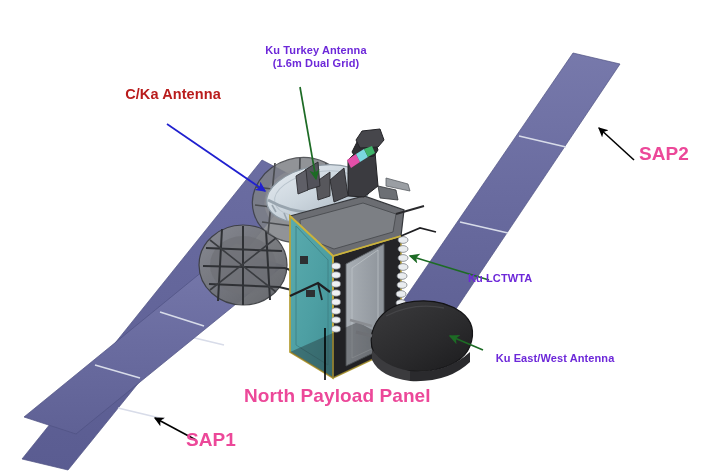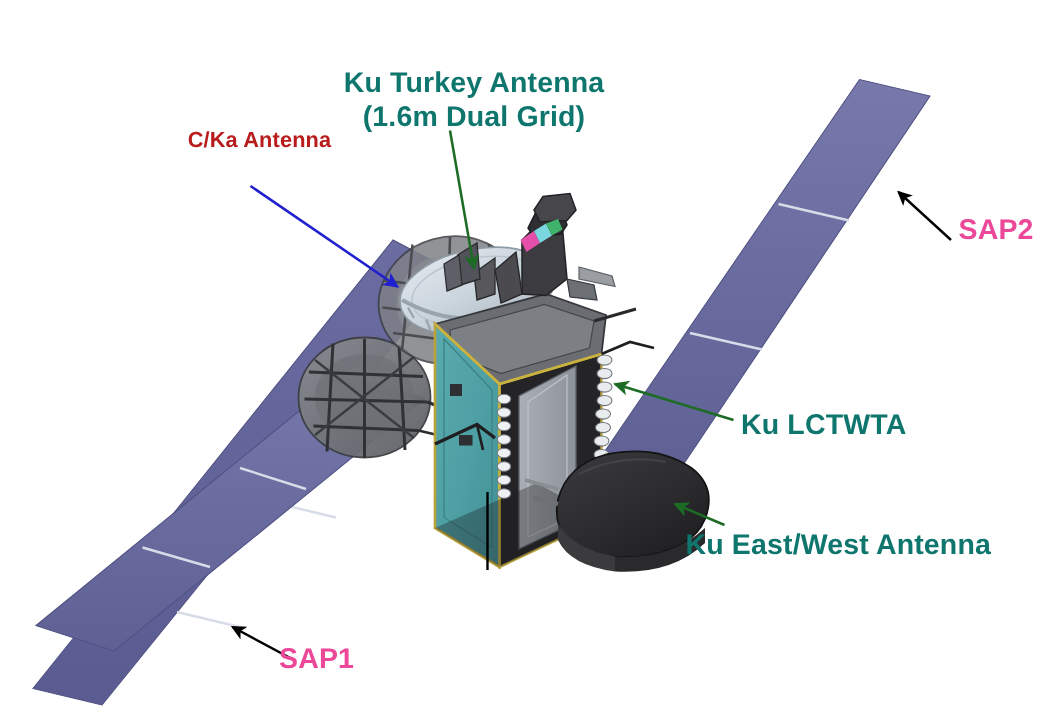--- a/index.html
+++ b/index.html
@@ -23,29 +23,29 @@
     height: 476px;
   }
   .lbl {
     position: absolute;
     font-family: "Liberation Sans", sans-serif;
     font-weight: bold;
     line-height: 1.22;
     white-space: nowrap;
     letter-spacing: 0.1px;
   }
-  .lbl-green { color: #0f766e; font-size: 19px; }
+  .lbl-green { color: #6d28d9; font-size: 11px; }
   .lbl-blue  { color: #b91c1c; font-size: 14.5px; }
   .lbl-black { color: #ec4899; font-size: 19px; }
   .lbl .l2 { display: block; }
   .ctr { text-align: center; }
   #label-ku-turkey  { left: 227px; top: 44px;  width: 178px; }
   #label-cka        { left: 88px;  top: 86px;  width: 170px; }
   #label-sap2       { left: 639px; top: 142px; }
-  #label-ku-lctwta  { left: 494px; top: 272px; }
+  #label-ku-lctwta  { left: 468px; top: 272px; }
   #label-ku-ew      { left: 457px; top: 352px; width: 196px; }
   #label-north-pp   { left: 244px; top: 384px; }
   #label-sap1       { left: 186px; top: 428px; }
 </style>
 </head>
 <body>
 
 <div id="stage">
 
   <svg id="diagram-svg" viewBox="0 0 703 476">
@@ -252,18 +252,21 @@
   </div>
 
   <div class="lbl lbl-green" id="label-ku-lctwta">
     <span class="l1">Ku LCTWTA</span>
   </div>
 
   <div class="lbl lbl-green ctr" id="label-ku-ew">
     <span class="l1">Ku East/West Antenna</span>
   </div>
 
+  <div class="lbl lbl-black" id="label-north-pp">
+    <span class="l1">North Payload Panel</span>
+  </div>
 
   <div class="lbl lbl-black" id="label-sap1">
     <span class="l1">SAP1</span>
   </div>
 
 </div>
 
 </body></html>

